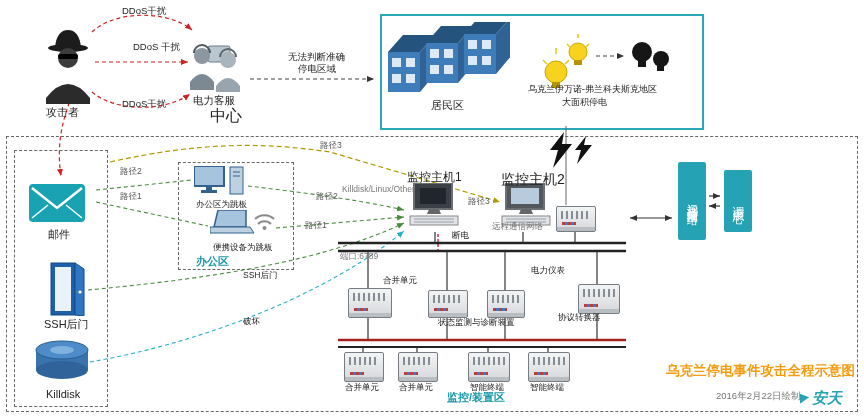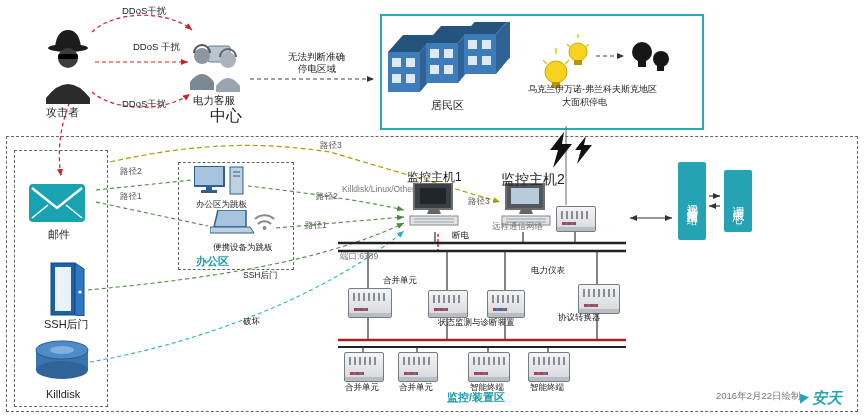--- a/index.html
+++ b/index.html
@@ -315,18 +315,19 @@
   <div class="label small" style="left:531px;top:266px;">电力仪表</div>
   <div class="label small" style="left:438px;top:318px;">状态监测与诊断装置</div>
   <div class="label small" style="left:558px;top:313px;">协议转换器</div>
 
   <div class="label small" style="left:345px;top:383px;">合并单元</div>
   <div class="label small" style="left:399px;top:383px;">合并单元</div>
   <div class="label small" style="left:470px;top:383px;">智能终端</div>
   <div class="label small" style="left:530px;top:383px;">智能终端</div>
   <div class="label teal-bold" style="left:447px;top:391px;">监控/装置区</div>
 
+  <div class="title-orange" style="left:666px;top:362px;">乌克兰停电事件攻击全程示意图</div>
   <div class="label gray" style="left:716px;top:391px;font-size:9.5px;">2016年2月22日绘制</div>
   <div class="label" style="left:800px;top:389px;">
     <span class="logo-mark"></span><span class="logo-text">安天</span>
   </div>
 
 </div>
 
 </body></html>

